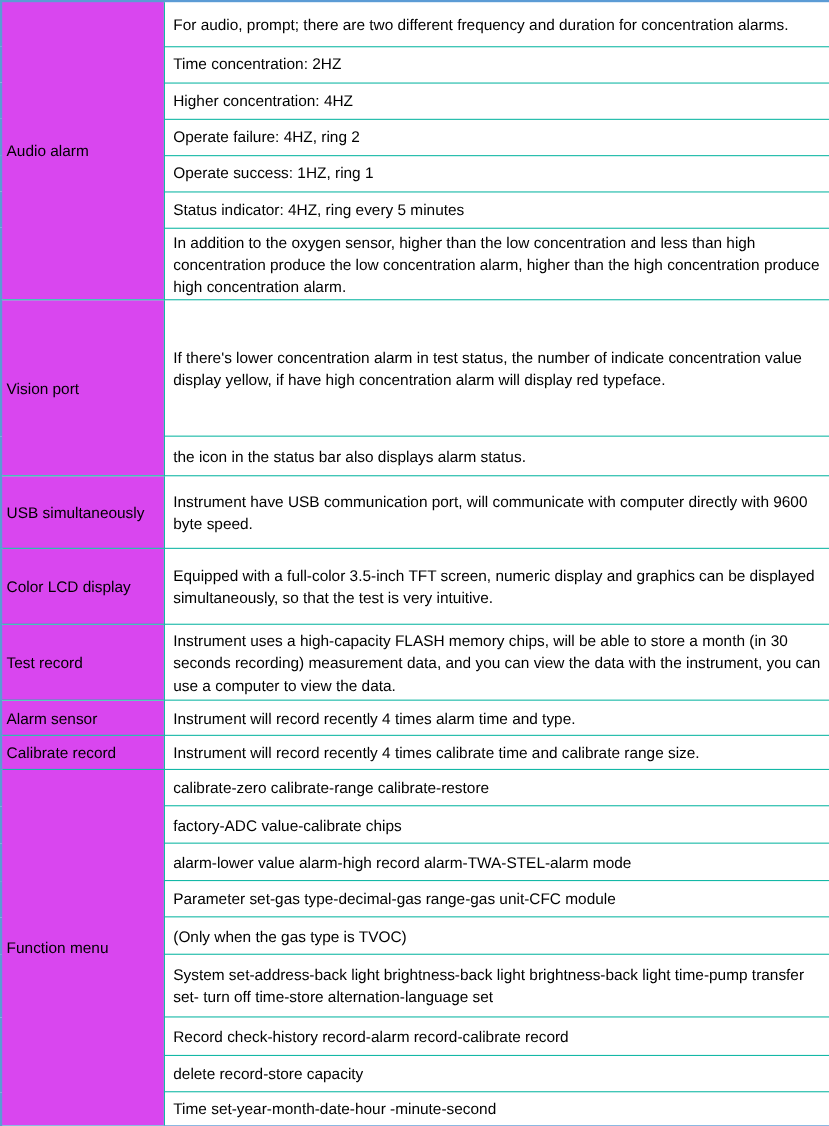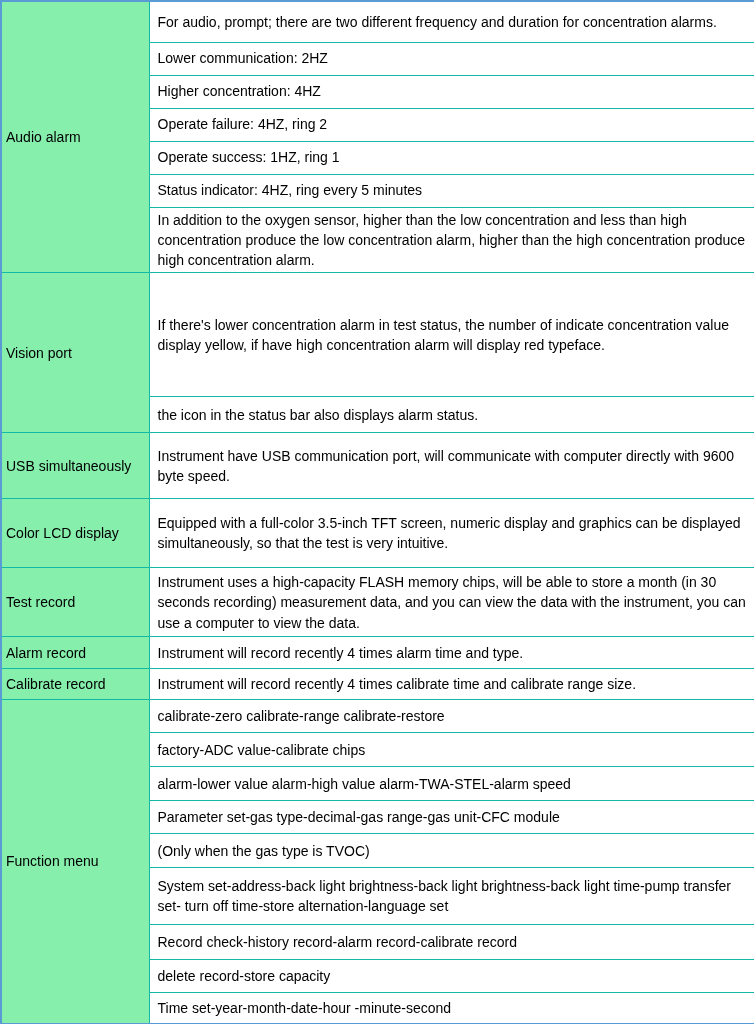--- a/index.html
+++ b/index.html
@@ -25,21 +25,21 @@
   table.spec td {
     border: 1px solid #14b8a6;
     text-align: left;
     vertical-align: middle;
     padding: 2px 8px;
     line-height: 1.45;
     box-sizing: border-box;
     overflow: hidden;
   }
   table.spec td.label {
-    background: #86efac;
+    background: #d946ef;
     padding: 2px 4px;
   }
   col.c-label { width: 148px; }
   col.c-value { width: 606px; }
 </style>
 </head>
 <body>
 
 <div class="page">
   <table class="spec">
@@ -47,21 +47,21 @@
       <col class="c-label">
       <col class="c-value">
     </colgroup>
     <tbody>
 
       <tr style="height:41px">
         <td class="label" rowspan="7">Audio alarm</td>
         <td>For audio, prompt; there are two different frequency and duration for concentration alarms.</td>
       </tr>
       <tr style="height:33px">
-        <td>Lower communication: 2HZ</td>
+        <td>Time concentration: 2HZ</td>
       </tr>
       <tr style="height:33px">
         <td>Higher concentration: 4HZ</td>
       </tr>
       <tr style="height:33px">
         <td>Operate failure: 4HZ, ring 2</td>
       </tr>
       <tr style="height:33px">
         <td>Operate success: 1HZ, ring 1</td>
       </tr>
@@ -89,38 +89,38 @@
         <td class="label">Color LCD display</td>
         <td>Equipped with a full-color 3.5-inch TFT screen, numeric display and graphics can be displayed simultaneously, so that the test is very intuitive.</td>
       </tr>
 
       <tr style="height:69px">
         <td class="label">Test record</td>
         <td>Instrument uses a high-capacity FLASH memory chips, will be able to store a month (in 30 seconds recording) measurement data, and you can view the data with the instrument, you can use a computer to view the data.</td>
       </tr>
 
       <tr style="height:32px">
-        <td class="label">Alarm record</td>
+        <td class="label">Alarm sensor</td>
         <td>Instrument will record recently 4 times alarm time and type.</td>
       </tr>
 
       <tr style="height:31px">
         <td class="label">Calibrate record</td>
         <td>Instrument will record recently 4 times calibrate time and calibrate range size.</td>
       </tr>
 
       <tr style="height:33px">
         <td class="label" rowspan="9">Function menu</td>
         <td>calibrate-zero calibrate-range calibrate-restore</td>
       </tr>
       <tr style="height:34px">
         <td>factory-ADC value-calibrate chips</td>
       </tr>
       <tr style="height:34px">
-        <td>alarm-lower value alarm-high value alarm-TWA-STEL-alarm speed</td>
+        <td>alarm-lower value alarm-high record alarm-TWA-STEL-alarm mode</td>
       </tr>
       <tr style="height:33px">
         <td>Parameter set-gas type-decimal-gas range-gas unit-CFC module</td>
       </tr>
       <tr style="height:34px">
         <td>(Only when the gas type is TVOC)</td>
       </tr>
       <tr style="height:57px">
         <td>System set-address-back light brightness-back light brightness-back light time-pump transfer set- turn off time-store alternation-language set</td>
       </tr>

